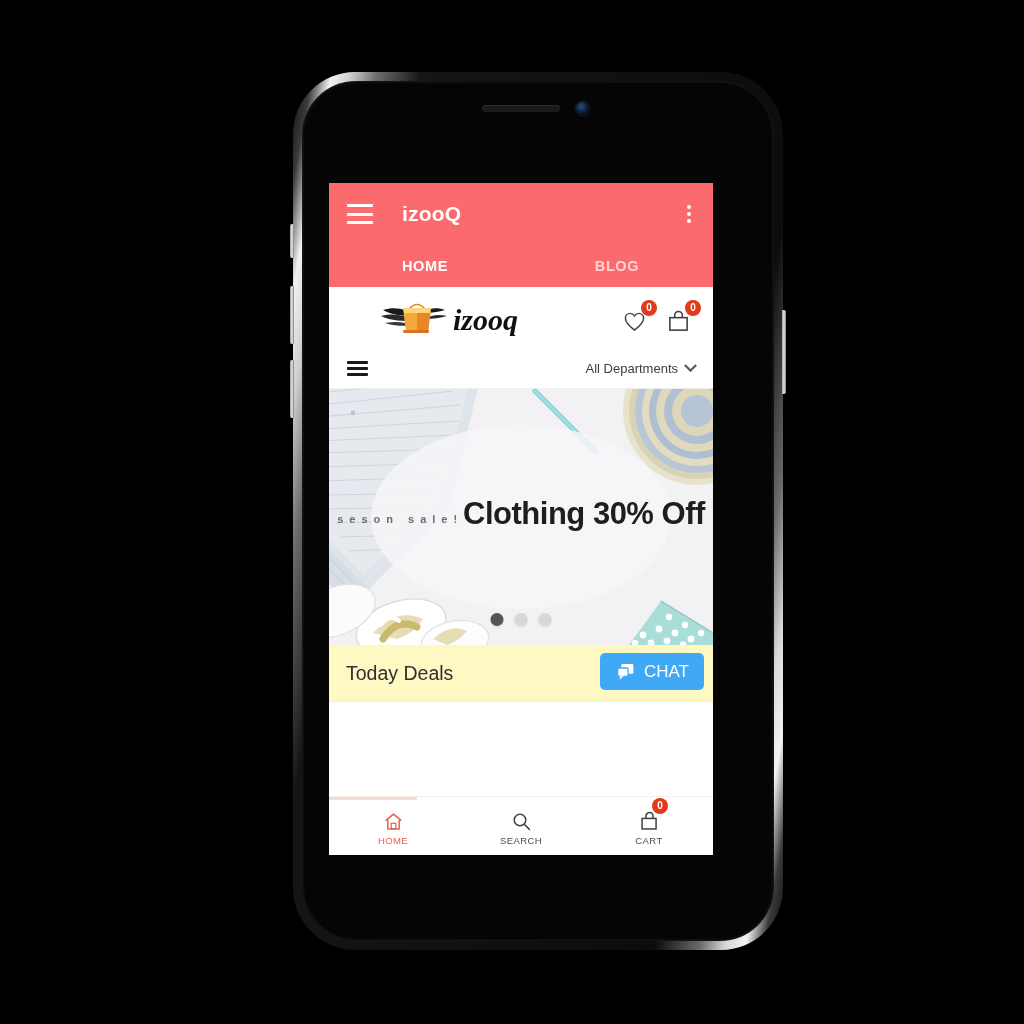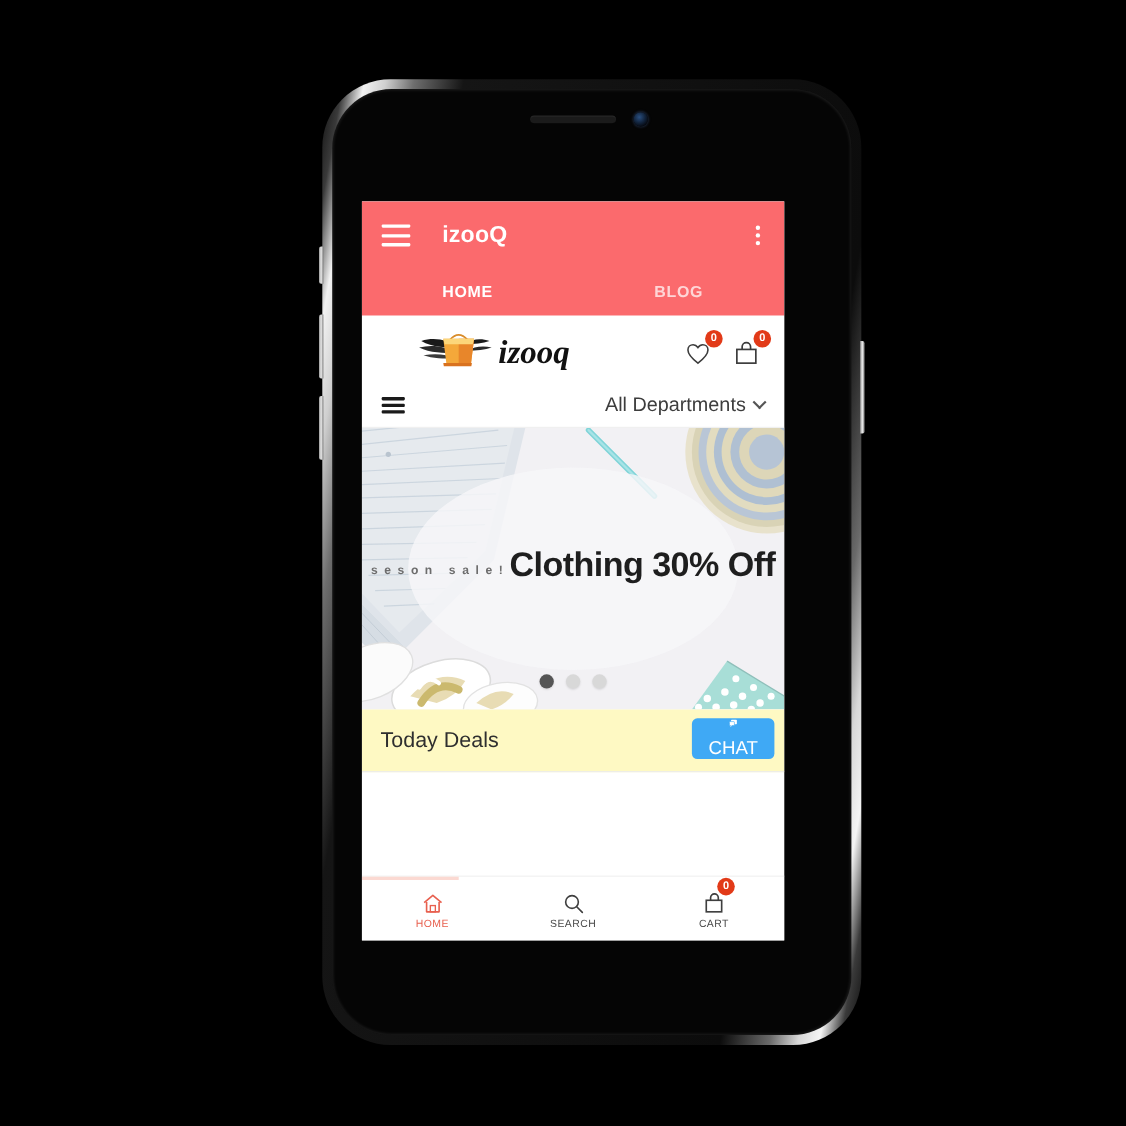--- a/index.html
+++ b/index.html
@@ -115,21 +115,21 @@
   
   #dept-row {
     height:40px; display:flex; align-items:center;
     padding:0 18px; background:#fff; position:relative;
     border-bottom:1px solid #efefef;
   }
   #dept-burger { width:21px; height:15px; display:flex; flex-direction:column; justify-content:space-between; cursor:pointer; }
   #dept-burger span { display:block; height:3px; background:#1a1a1a; border-radius:1px; }
   #dept-label {
     position:absolute; right:18px; display:flex; align-items:center; gap:8px;
-    font-size:18px; color:#3d3d3d; cursor:pointer;
+    font-size:13px; color:#3d3d3d; cursor:pointer;
   }
   .chev { width:9px; height:9px; border-right:2px solid #555; border-bottom:2px solid #555; transform:rotate(45deg) translate(-2px,-2px); }
 
   
   #hero { position:relative; height:256px; overflow:hidden; background:#f1f0f3; }
   #hero-bg { position:absolute; inset:0; }
   #hero-content {
     position:absolute; inset:0; display:flex; flex-direction:row;
     align-items:center; justify-content:center; padding-top:12px;
   }
@@ -155,21 +155,21 @@
   #deals-row {
     height:57px; display:flex; align-items:center;
     padding:0 17px; position:relative; background:#fef9c3;
     border-bottom:1px solid #ececec;
   }
   #deals-title { font-size:19.5px; color:#2f2f2f; }
   #chat-btn {
     position:absolute; right:9px; top:8px;
     background:#3fa9f5; color:#fff; border:none; border-radius:5px;
     height:37px; padding:0 15px; display:flex; align-items:center; gap:8px;
-    font-size:17px; cursor:pointer; font-family:"Liberation Sans", sans-serif;flex-direction:column;
+    font-size:17px; cursor:pointer; font-family:"Liberation Sans", sans-serif;
   }
 
   
   #bottom-nav {
     position:absolute; left:0; right:0; bottom:0; height:59px;
     background:#fff; display:flex; border-top:1px solid #f0f0f0;
   }
   #progress-line { position:absolute; left:0; top:0; width:88px; height:3px; background:#fbd9d2; }
   .nav-item {
     flex:1; display:flex; flex-direction:column;

